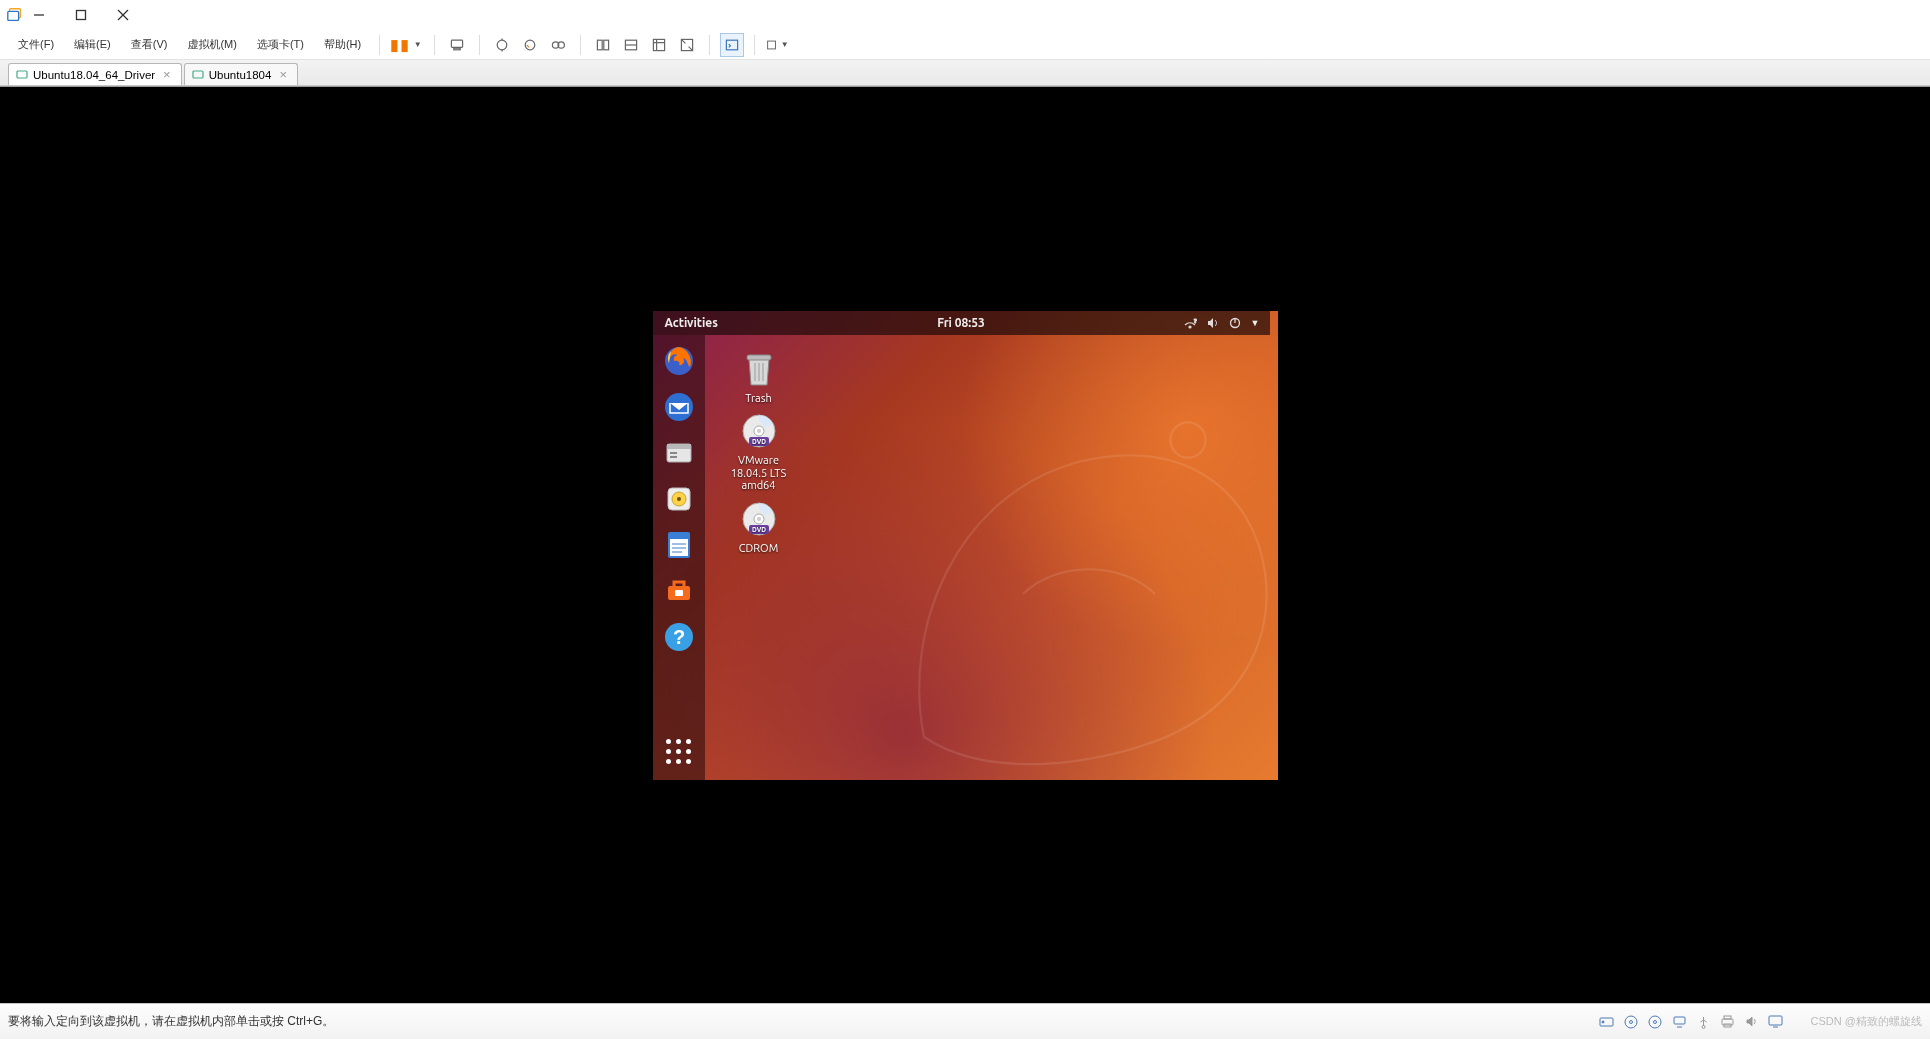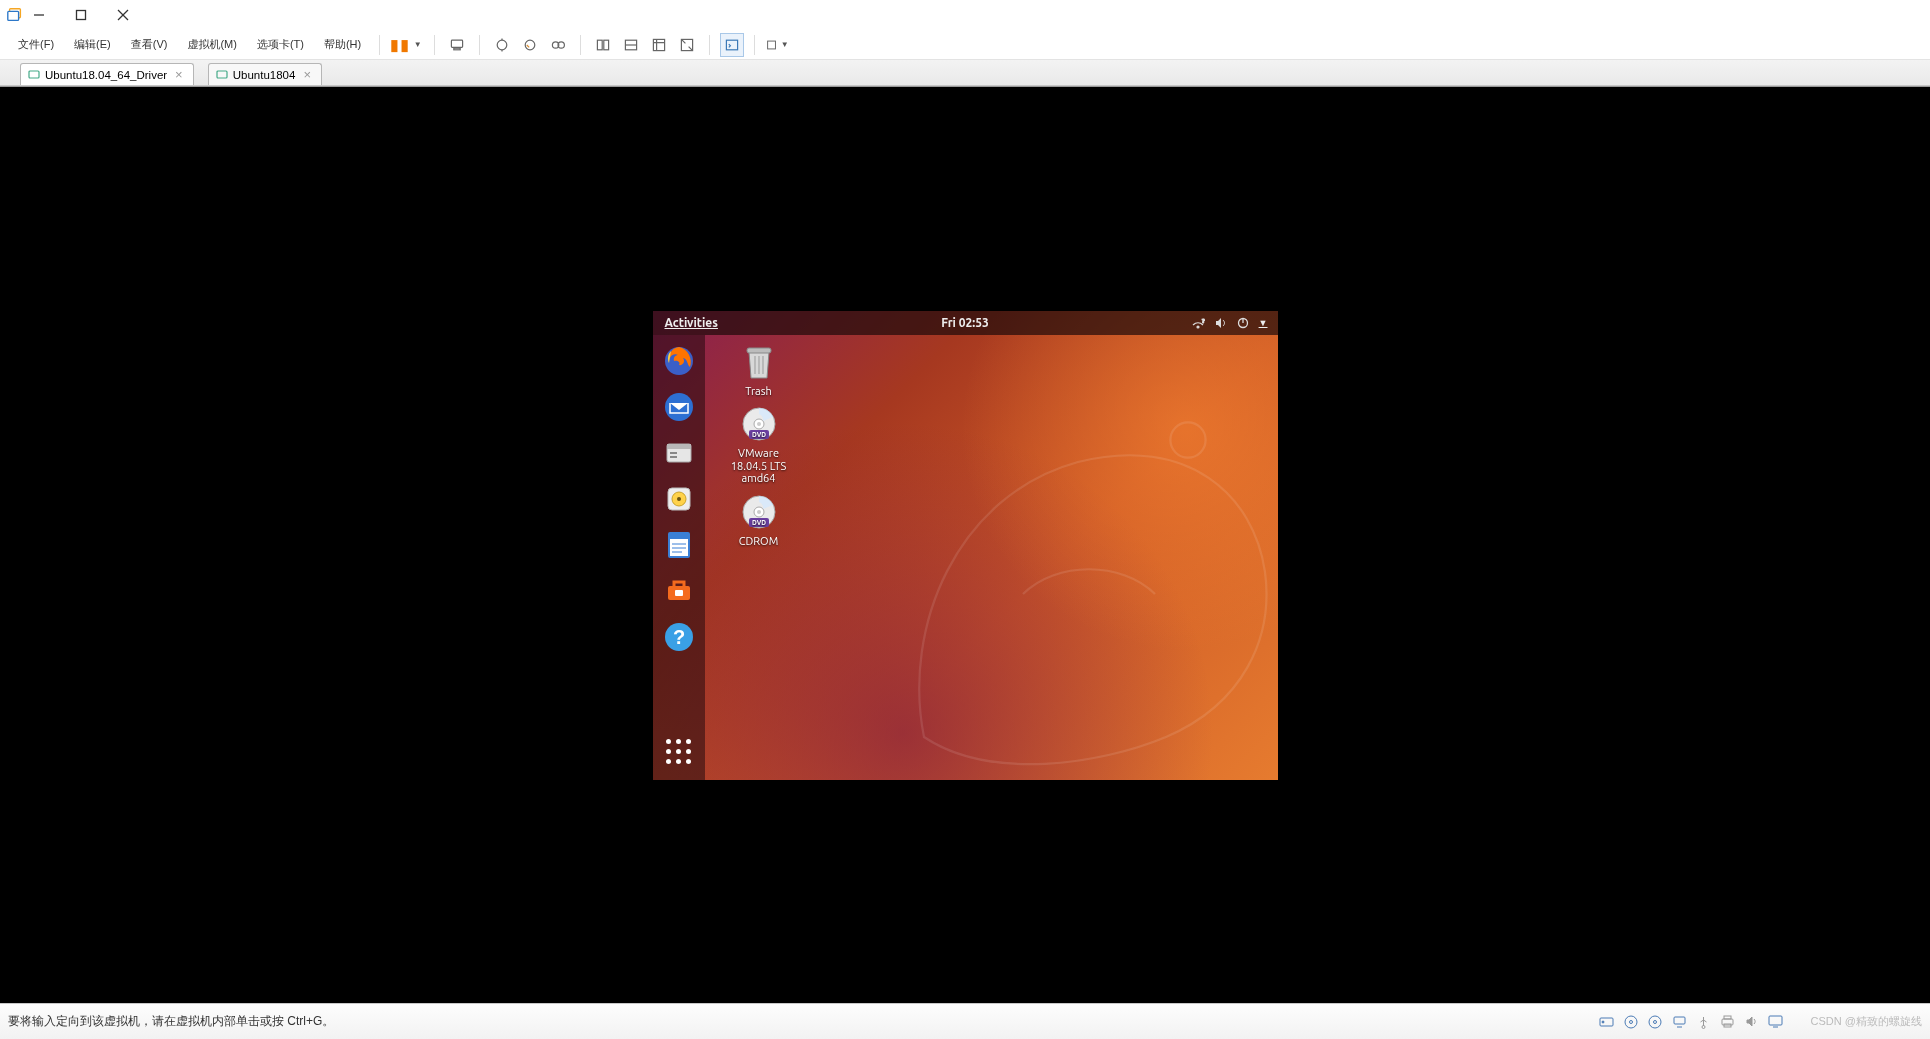--- a/index.html
+++ b/index.html
@@ -18,51 +18,51 @@
 .menubar .sep { width: 1px; height: 20px; background: #ddd; margin: 0 6px; }
 .menubar .tb { display:flex; align-items:center; gap:4px; }
 .menubar .tb .btn { width: 24px; height: 24px; display:flex;align-items:center;justify-content:center; color:#555; }
 .menubar .tb .btn svg { width:16px; height:16px; stroke:#666; fill:none; stroke-width:1.5; }
 .menubar .pause-btn { color:#f07800; font-weight:bold; font-size:15px; letter-spacing:2px; display:flex;align-items:center; }
 .menubar .drop { font-size:8px; color:#555; margin-left:3px; }
 .menubar .hl .btn { border:1px solid #a9c8e8; background:#eaf2fb; }
 
 
 .vmtabs { height: 26px; background: linear-gradient(#f3f3f3,#e9e9e9); border-bottom:1px solid #c7c7c7; display:flex; align-items:end; padding-left:8px; gap:0; }
-.vmtab { height:22px; padding:0 10px 0 6px; display:flex; align-items:center; gap:4px; font-size:11.5px; border:1px solid #b6b6b6; border-bottom:none; background:#f8f8f8; margin-right:2px; border-radius:3px 3px 0 0;margin-left:12px; }
+.vmtab { height:22px; padding:0 10px 0 6px; display:flex; align-items:center; gap:4px; font-size:11.5px; border:1px solid #b6b6b6; border-bottom:none; background:#f8f8f8; margin-right:2px; border-radius:3px 3px 0 0; }
 .vmtab.active { background:#fff; }
 .vmtab .ico { width:14px;height:14px;display:flex;align-items:center;justify-content:center; }
 .vmtab .close { color:#999; font-size:13px; margin-left:4px; }
 
 
 .viewport { flex:1; background:#000; display:flex; align-items:center; justify-content:center; position:relative; border-top:1px solid #999;}
 .vm-screen { width:625px; height:469px; position:relative; overflow:hidden; }
 
 
 .ubuntu-bg { position:absolute; inset:0; background:
   radial-gradient(circle at 85% 25%, rgba(255,140,50,0.5) 0%, rgba(0,0,0,0) 35%),
   radial-gradient(circle at 40% 90%, rgba(120,20,65,0.6) 0%, rgba(0,0,0,0) 55%),
   linear-gradient(135deg, #8a1f52 0%, #a63820 30%, #ce5a26 60%, #e67b2f 100%);
 }
 .beaver { position:absolute; right:-30px; top:30px; opacity:0.10; }
 .beaver svg { width:460px; height:440px; stroke:#fff; fill:none; stroke-width:2; }
 
-.gnome-topbar { position:absolute; top:0; left:0; right:0; height:24px; background:rgba(30,10,10,0.7); color:#eee; display:flex; align-items:center; font-family:"Ubuntu",sans-serif; font-size:12px; font-weight:600;text-decoration:underline; }
+.gnome-topbar { position:absolute; top:0; left:0; right:8px; height:24px; background:rgba(30,10,10,0.7); color:#eee; display:flex; align-items:center; font-family:"Ubuntu",sans-serif; font-size:12px; font-weight:600; }
 .gnome-topbar .activities { padding:0 12px; }
 .gnome-topbar .clock { position:absolute; left:50%; transform:translateX(-50%); }
 .gnome-topbar .indicators { margin-left:auto; display:flex; gap:10px; padding-right:10px; align-items:center; }
 .gnome-topbar .indicators span { display:flex;align-items:center;justify-content:center; }
 
 .dock { position:absolute; top:24px; left:0; bottom:0; width:52px; background:rgba(35,10,15,0.55); display:flex; flex-direction:column; align-items:center; padding-top:6px; gap:6px;}
 .dock .app { width:40px; height:40px; border-radius:6px; display:flex;align-items:center;justify-content:center; font-size:22px; }
 .dock .spacer { flex:1; }
 .dock .showapps { width:36px;height:36px; display:grid; grid-template-columns:repeat(3,6px); grid-template-rows:repeat(3,6px); gap:4px; align-content:center; justify-content:center; margin-bottom:10px;}
 .dock .showapps i { width:5px;height:5px;background:#fff;border-radius:50%;}
 
-.desktop-icons { position:absolute; top:30px; left:66px; display:flex; flex-direction:column; gap:6px; color:#fff; font-size:11px; text-align:center; text-shadow:0 1px 2px rgba(0,0,0,0.8); font-family:"Ubuntu",sans-serif;}
+.desktop-icons { position:absolute; top:37px; left:66px; display:flex; flex-direction:column; gap:6px; color:#fff; font-size:11px; text-align:center; text-shadow:0 1px 2px rgba(0,0,0,0.8); font-family:"Ubuntu",sans-serif;}
 .desktop-icons .di { width:80px; display:flex; flex-direction:column; align-items:center; gap:2px; }
 .desktop-icons .di .ic { width:42px;height:42px;display:flex;align-items:center;justify-content:center; }
 .desktop-icons .di .lbl { line-height:1.15; }
 
 
 .statusbar { height:36px; background:linear-gradient(#fdfdfd,#f2f2f2); border-top:1px solid #c7c7c7; display:flex; align-items:center; font-size:12px; padding:0 8px; color:#333;}
 .statusbar .sb-icons { margin-left:auto; display:flex; gap:10px; color:#4b7bb5; align-items:center; }
 .statusbar .wm { color:#bbb; font-size:11px; margin-left:18px; }
 .statusbar .sb-icons span{display:flex;align-items:center;}
 
@@ -212,21 +212,21 @@
     <div class="beaver">
       <svg viewBox="0 0 400 400">
           <circle cx="300" cy="90" r="16"></circle>
           <path d="M60 360 C 40 260, 90 140, 200 110 C 300 85, 360 140, 370 210 C 378 270, 350 330, 280 360 C 220 385, 120 400, 60 360 Z"></path>
           <path d="M150 230 C 180 200, 240 200, 270 230"></path>
         </svg>
     </div>
 
     <div class="gnome-topbar">
       <span class="activities">Activities</span>
-      <span class="clock">Fri 02:53</span>
+      <span class="clock">Fri 08:53</span>
       <div class="indicators">
         <span>
             <svg width="14" height="12" viewBox="0 0 14 12" stroke="#ddd" fill="none" stroke-width="1.2">
               <path d="M2 8c3-3 7-3 10 0"></path>
               <circle cx="7" cy="10" r="1" fill="#ddd"></circle>
               <text x="11" y="6" font-size="6" fill="#ddd">?</text>
             </svg>
           </span>
         <span>
             <svg width="12" height="12" viewBox="0 0 12 12" fill="#ddd">

